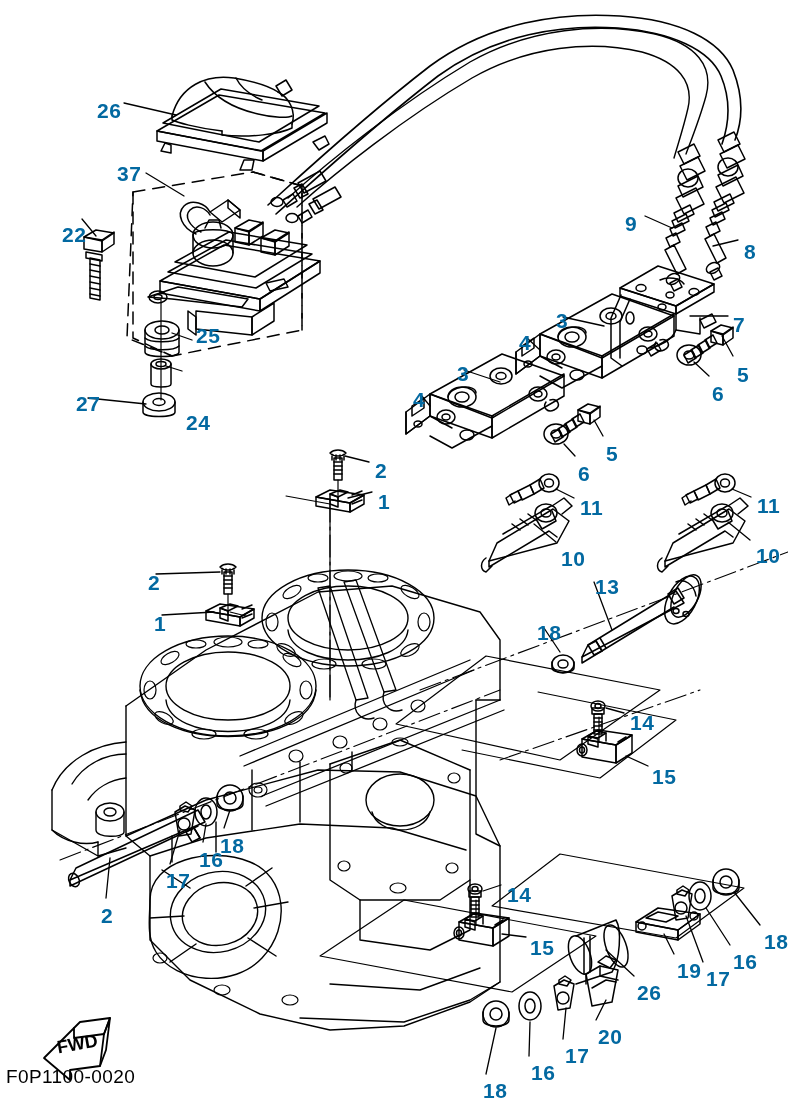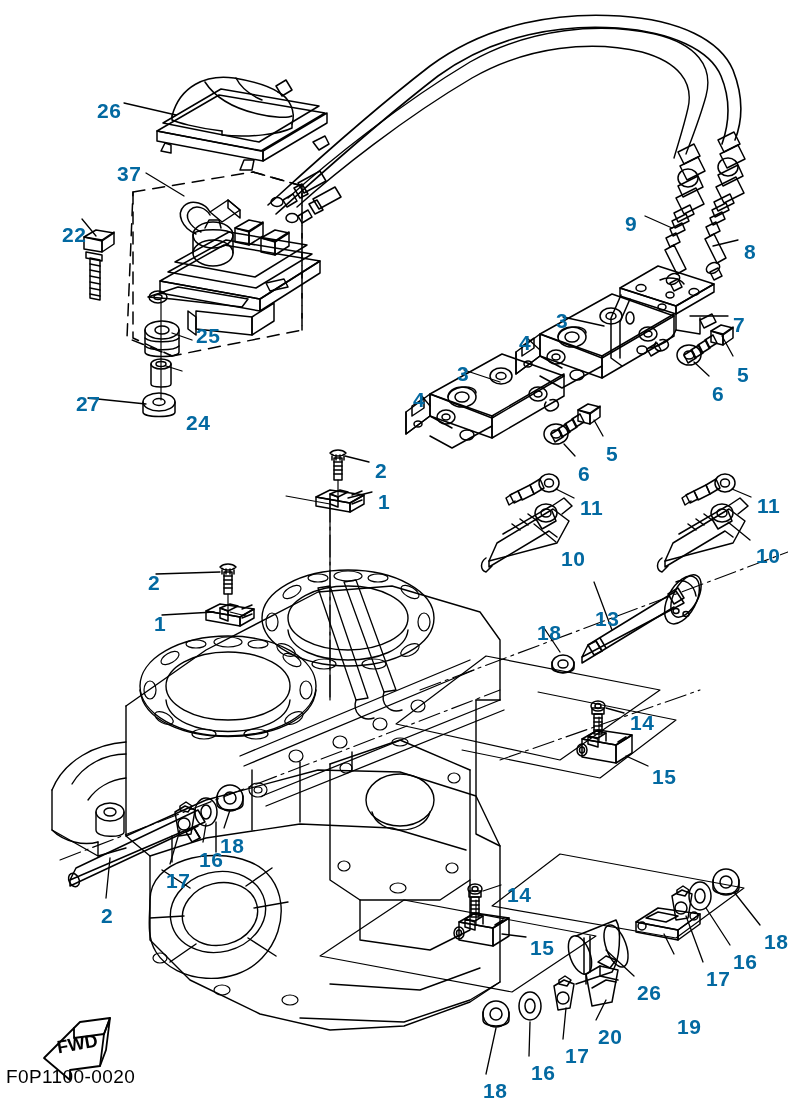--- a/index.html
+++ b/index.html
@@ -696,34 +696,34 @@
       <div class="callout" style="left: 606px; top: 443px;">5</div>
       <div class="callout" style="left: 578px; top: 463px;">6</div>
       <div class="callout" style="left: 375px; top: 460px;">2</div>
       <div class="callout" style="left: 378px; top: 491px;">1</div>
       <div class="callout" style="left: 148px; top: 572px;">2</div>
       <div class="callout" style="left: 154px; top: 613px;">1</div>
       <div class="callout" style="left: 580px; top: 497px;">11</div>
       <div class="callout" style="left: 561px; top: 548px;">10</div>
       <div class="callout" style="left: 757px; top: 495px;">11</div>
       <div class="callout" style="left: 756px; top: 545px;">10</div>
-      <div class="callout" style="left: 595px; top: 608px;">13</div>
+      <div class="callout" style="left: 595px; top: 576px;">13</div>
       <div class="callout" style="left: 537px; top: 622px;">18</div>
       <div class="callout" style="left: 630px; top: 712px;">14</div>
       <div class="callout" style="left: 652px; top: 766px;">15</div>
       <div class="callout" style="left: 507px; top: 884px;">14</div>
       <div class="callout" style="left: 530px; top: 937px;">15</div>
       <div class="callout" style="left: 101px; top: 905px;">2</div>
       <div class="callout" style="left: 166px; top: 870px;">17</div>
       <div class="callout" style="left: 199px; top: 849px;">16</div>
       <div class="callout" style="left: 220px; top: 835px;">18</div>
       <div class="callout" style="left: 764px; top: 931px;">18</div>
       <div class="callout" style="left: 733px; top: 951px;">16</div>
       <div class="callout" style="left: 706px; top: 968px;">17</div>
-      <div class="callout" style="left: 677px; top: 1016px;">19</div>
+      <div class="callout" style="left: 677px; top: 960px;">19</div>
       <div class="callout" style="left: 637px; top: 982px;">26</div>
       <div class="callout" style="left: 598px; top: 1026px;">20</div>
       <div class="callout" style="left: 565px; top: 1045px;">17</div>
       <div class="callout" style="left: 531px; top: 1062px;">16</div>
       <div class="callout" style="left: 483px; top: 1080px;">18</div>
     </div>
 
   <div class="diagram-id">F0P1100-0020</div>
 
 </div>

